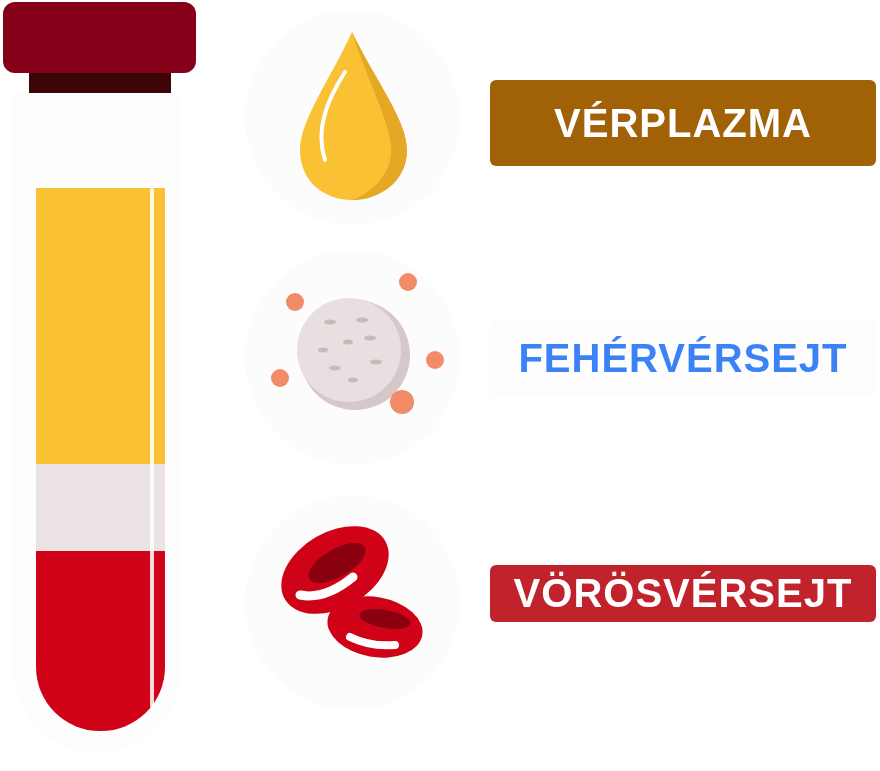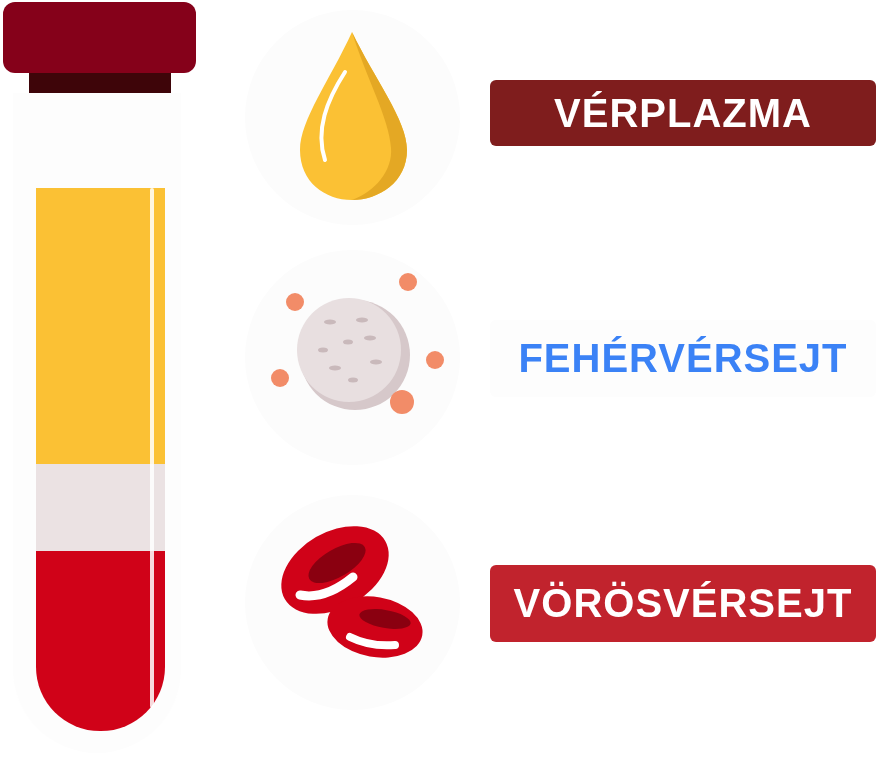--- a/index.html
+++ b/index.html
@@ -8,23 +8,23 @@
     .tube-cap { left: 3px; top: 2px; width: 193px; height: 71px; background: #85011a; border-radius: 12px; }
     .tube-neck { left: 29px; top: 73px; width: 142px; height: 20px; background: #3e0509; }
     .tube-glass { left: 13px; top: 93px; width: 168px; height: 660px; border-radius: 0 0 90px 90px; background: #fdfdfd; }
     .layer { left: 36px; width: 129px; }
     .layer-plasma { top: 188px; height: 276px; background: #fbc134; }
     .layer-buffy { top: 464px; height: 87px; background: #ebe2e3; }
     .layer-red { top: 551px; height: 180px; background: #d00218; border-radius: 0 0 64px 64px; }
     .tube-highlight { left: 150px; top: 188px; width: 4px; height: 520px; background: rgba(255,255,255,0.85); border-radius: 2px; }
     .bubble { width: 215px; height: 215px; border-radius: 50%; background: #fcfcfc; }
     .label { border-radius: 6px; display: flex; align-items: center; justify-content: center; font-weight: bold; letter-spacing: 1px; }
-    .label-plasma { left: 490px; top: 80px; width: 386px; height: 66px; background: #7f1d1d; color: #ffffff; font-size: 40px; }
+    .label-plasma { left: 490px; top: 80px; width: 386px; height: 86px; background: #a16207; color: #ffffff; font-size: 40px; }
     .label-wbc { left: 490px; top: 320px; width: 386px; height: 77px; background: #fdfdfd; color: #3b82f6; font-size: 40px; }
-    .label-rbc { left: 490px; top: 565px; width: 386px; height: 77px; background: #c1232d; color: #ffffff; font-size: 40px; }
+    .label-rbc { left: 490px; top: 565px; width: 386px; height: 57px; background: #c1232d; color: #ffffff; font-size: 40px; }
   </style>
 </head>
 <body>
 
 <div class="abs tube-glass"></div>
 <div class="abs tube-cap"></div>
 <div class="abs tube-neck"></div>
 <div class="abs layer layer-plasma"></div>
 <div class="abs layer layer-buffy"></div>
 <div class="abs layer layer-red"></div>

